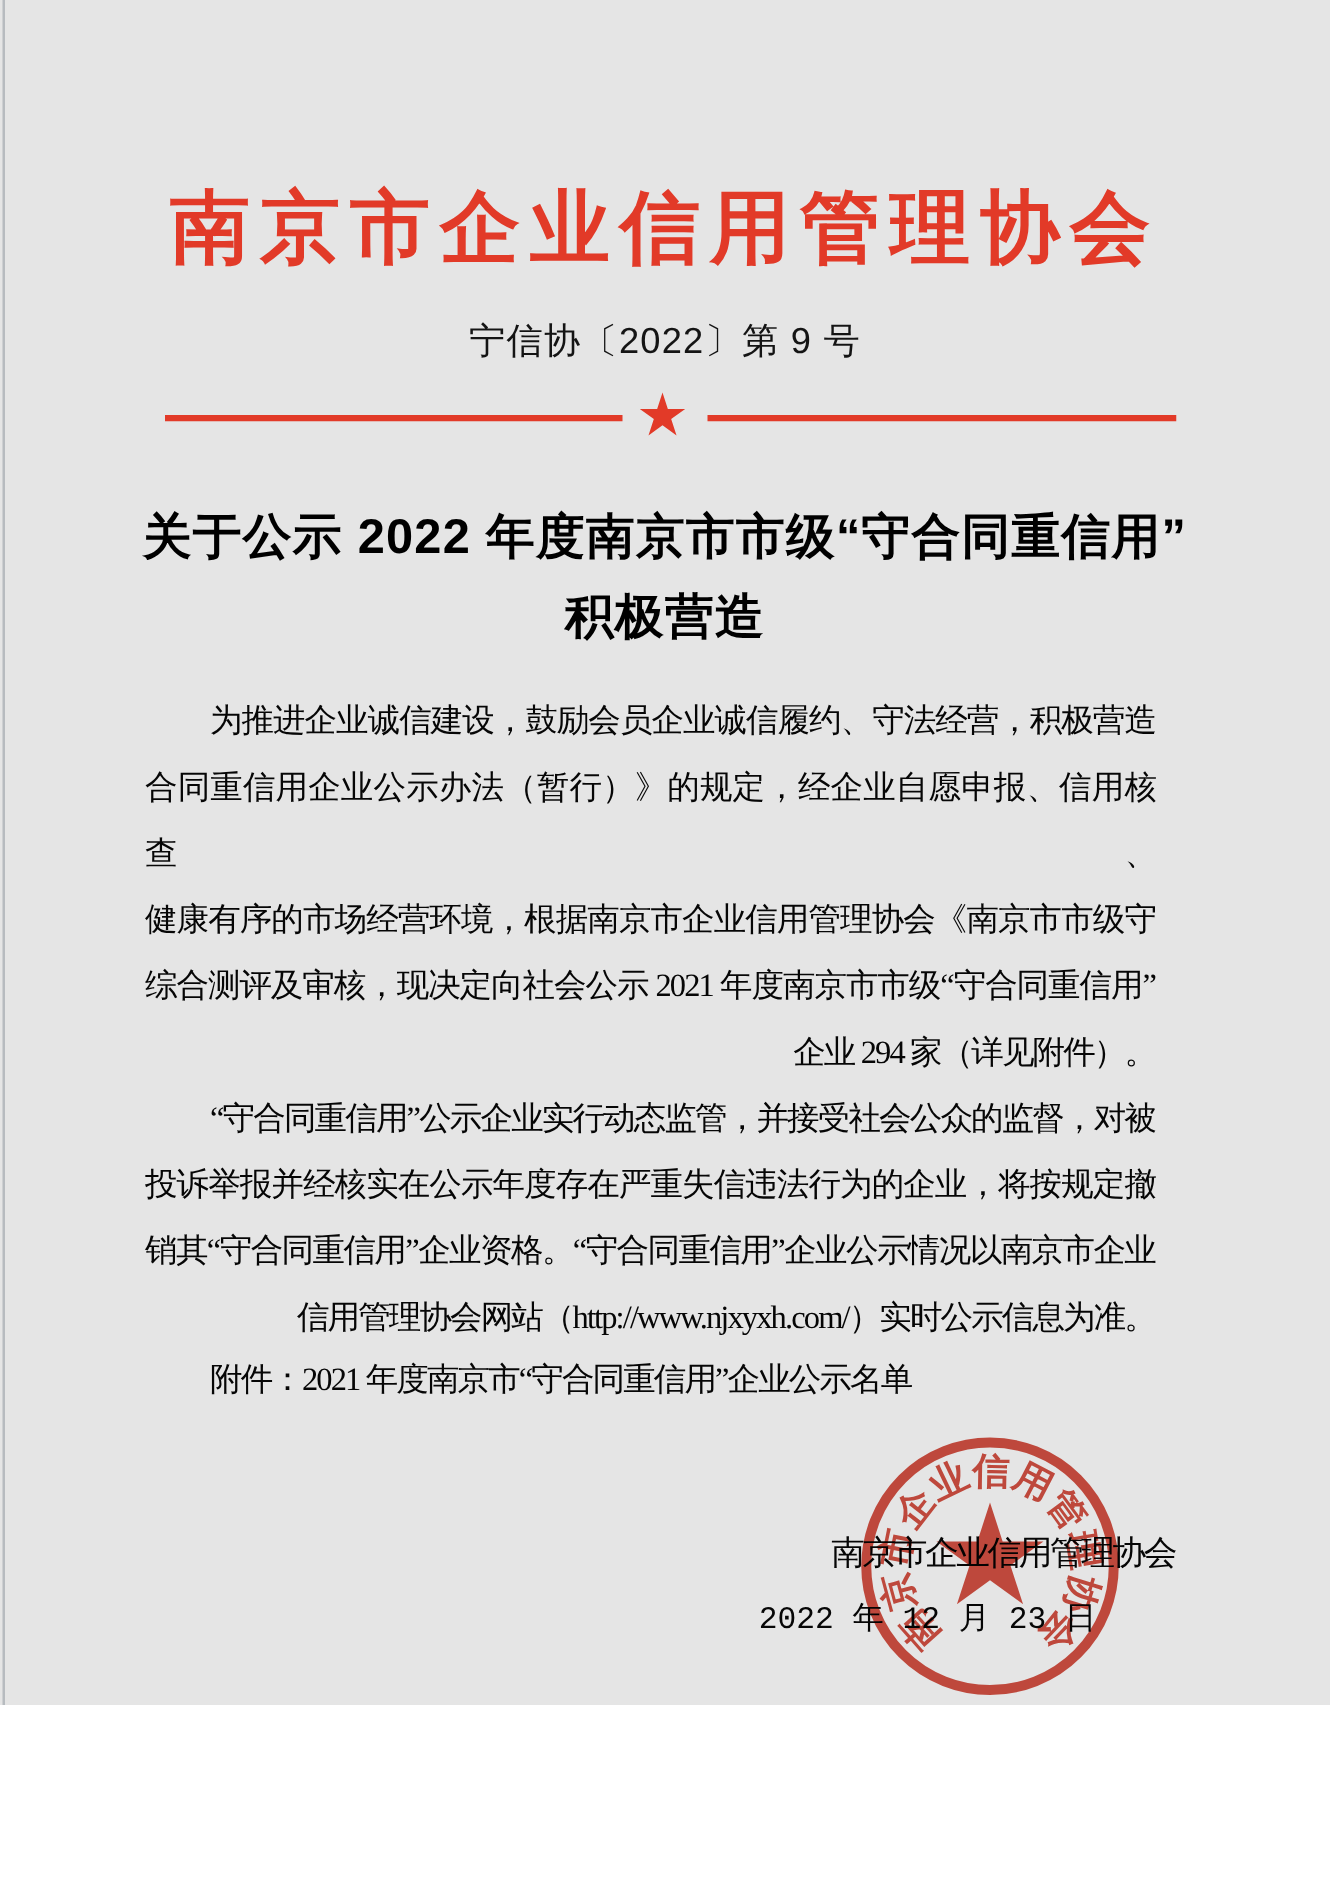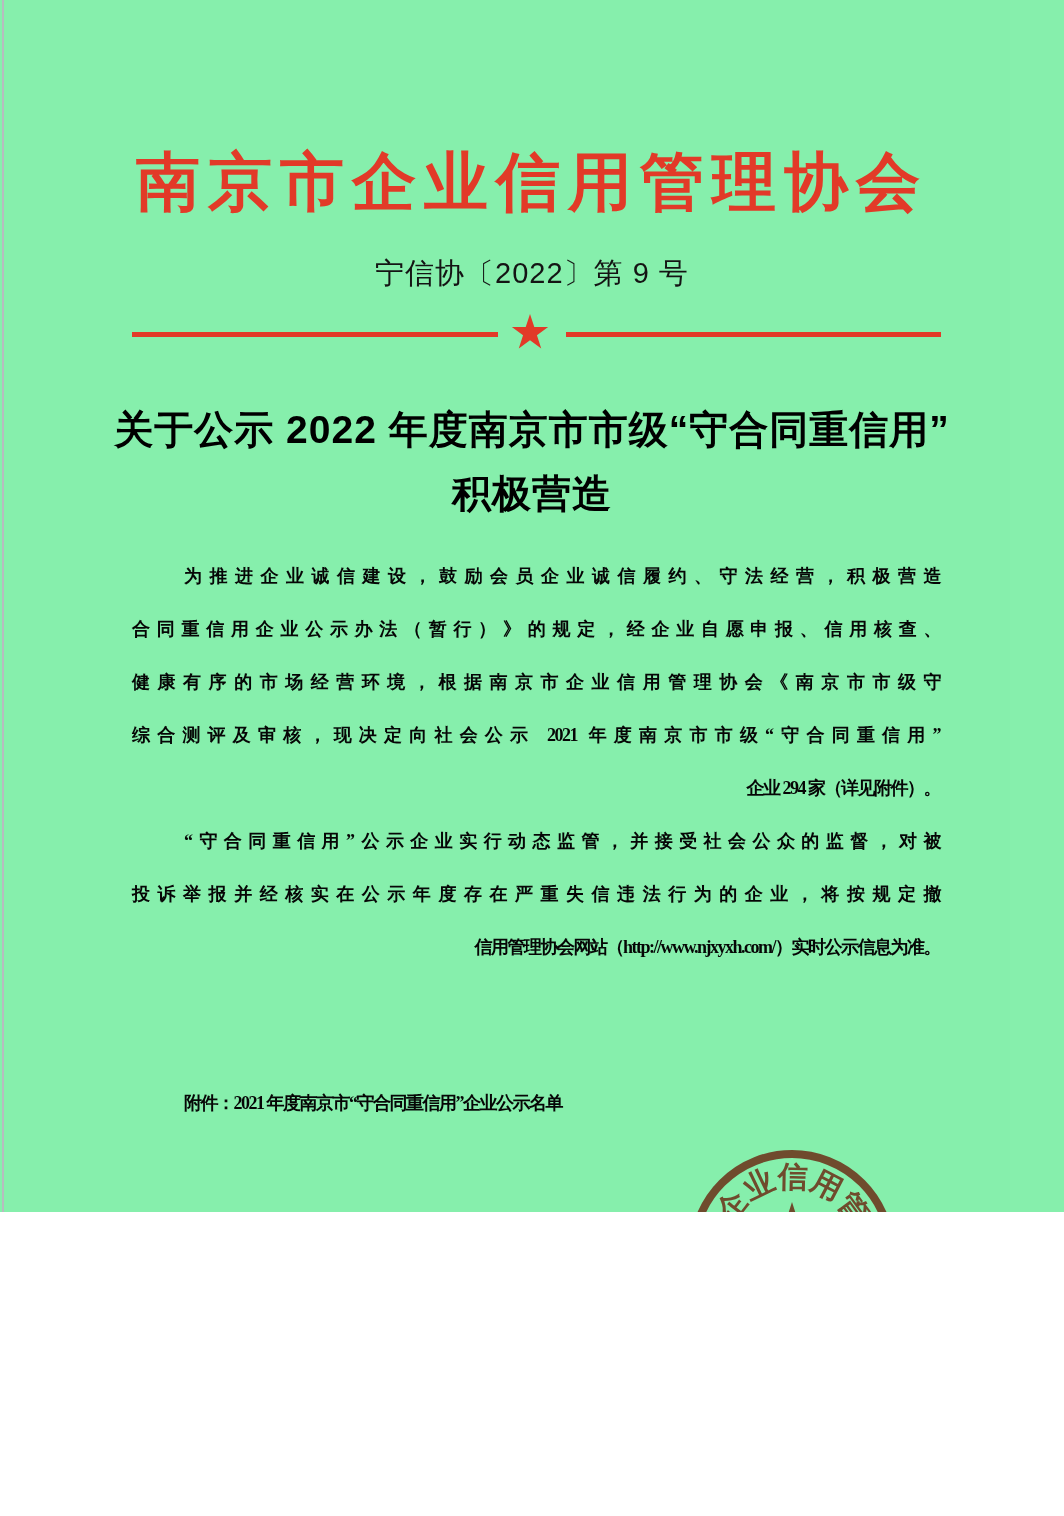--- a/index.html
+++ b/index.html
@@ -1,19 +1,19 @@
 <!DOCTYPE html>
 <html><head>
 <meta charset="utf-8">
 <style>
   html,body{margin:0;padding:0;background:#ffffff;}
   #page{
     position:relative;
-    width:1064px;height:1212px;
-    background:#86efac;
+    width:1064px;height:1364px;
+    background:#e5e5e5;
     overflow:hidden;
     font-family:"Liberation Sans",sans-serif;
   }
   .abs{position:absolute;}
   
   .page-edge{
     left:2px;top:0;bottom:0;width:2px;
     background:#b7bbbf;
   }
   .org-title{
@@ -42,26 +42,25 @@
   .divider-star{left:509px;top:312px;width:42px;height:42px;}
   .notice-title{
     top:398px;left:60px;right:60px;
     text-align:center;
     font-weight:bold;
     font-size:39px;line-height:64px;
     color:#000;
     letter-spacing:1px;
   }
   .body-block{
-    left:132px;width:808px;
+    left:116px;width:808px;
     font-family:"Liberation Serif",serif;
-    font-size:18px;line-height:53px;
+    font-size:26px;line-height:53px;
     letter-spacing:-1.5px;
     color:#060606;
-    font-weight:bold;
   }
   #paragraphs{top:550px;}
   .line{white-space:nowrap;text-align:right;}
   .line.fill{
     white-space:normal;
     text-align:justify;
     text-align-last:justify;
   }
   .line.first{text-indent:52px;}
   .attachment{
@@ -119,20 +118,21 @@
   </div>
 
   <div id="paragraphs" class="abs body-block">
       <div class="line first fill">为推进企业诚信建设，鼓励会员企业诚信履约、守法经营，积极营造</div>
       <div class="line fill">合同重信用企业公示办法（暂行）》的规定，经企业自愿申报、信用核查、</div>
       <div class="line fill">健康有序的市场经营环境，根据南京市企业信用管理协会《南京市市级守</div>
       <div class="line fill">综合测评及审核，现决定向社会公示 2021 年度南京市市级“守合同重信用”</div>
       <div class="line">企业 294 家（详见附件）。</div>
       <div class="line first fill">“守合同重信用”公示企业实行动态监管，并接受社会公众的监督，对被</div>
       <div class="line fill">投诉举报并经核实在公示年度存在严重失信违法行为的企业，将按规定撤</div>
+      <div class="line fill">销其“守合同重信用”企业资格。“守合同重信用”企业公示情况以南京市企业</div>
       <div class="line">信用管理协会网站（http://www.njxyxh.com/）实时公示信息为准。</div>
     </div>
 
   <div class="abs body-block attachment">附件：2021 年度南京市“守合同重信用”企业公示名单</div>
 
   <div class="abs sig-org">南京市企业信用管理协会</div>
   <div class="abs sig-date">2022 年 12 月 23 日</div>
 
   <svg class="abs seal" viewBox="0 0 220 220">
     <circle cx="110" cy="110" r="99" fill="none" stroke="#ce3828" stroke-width="8"></circle>

